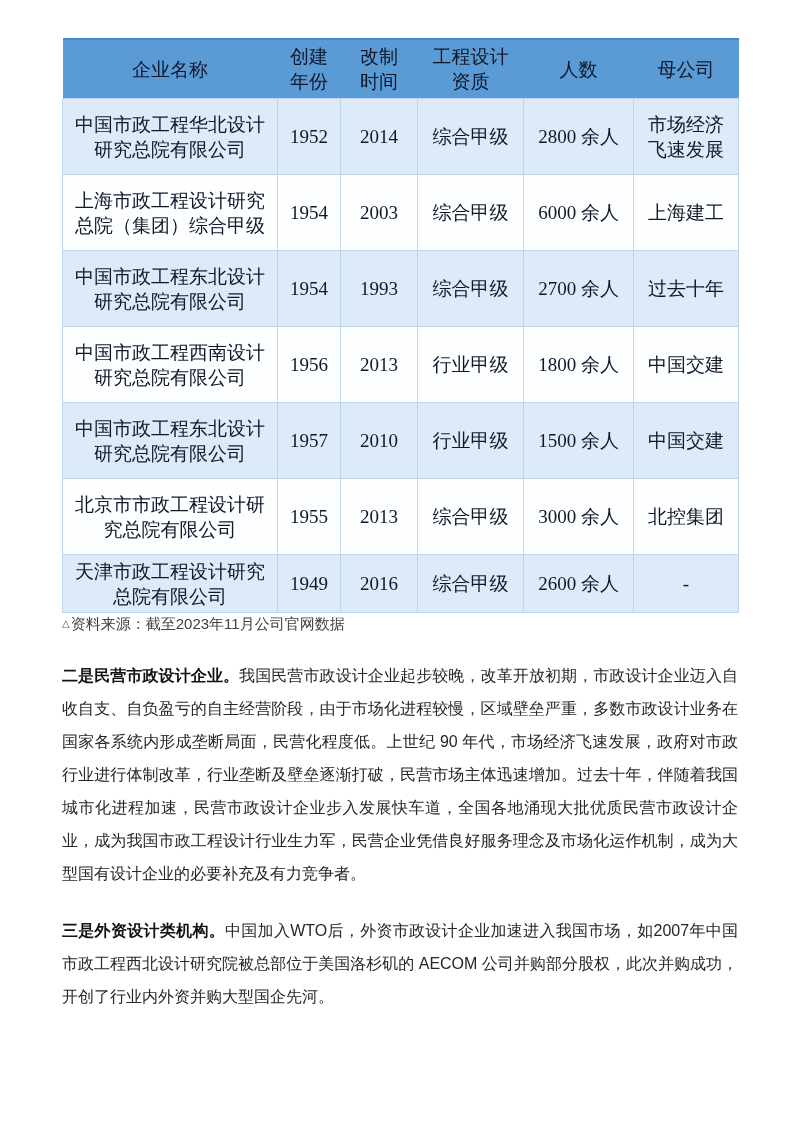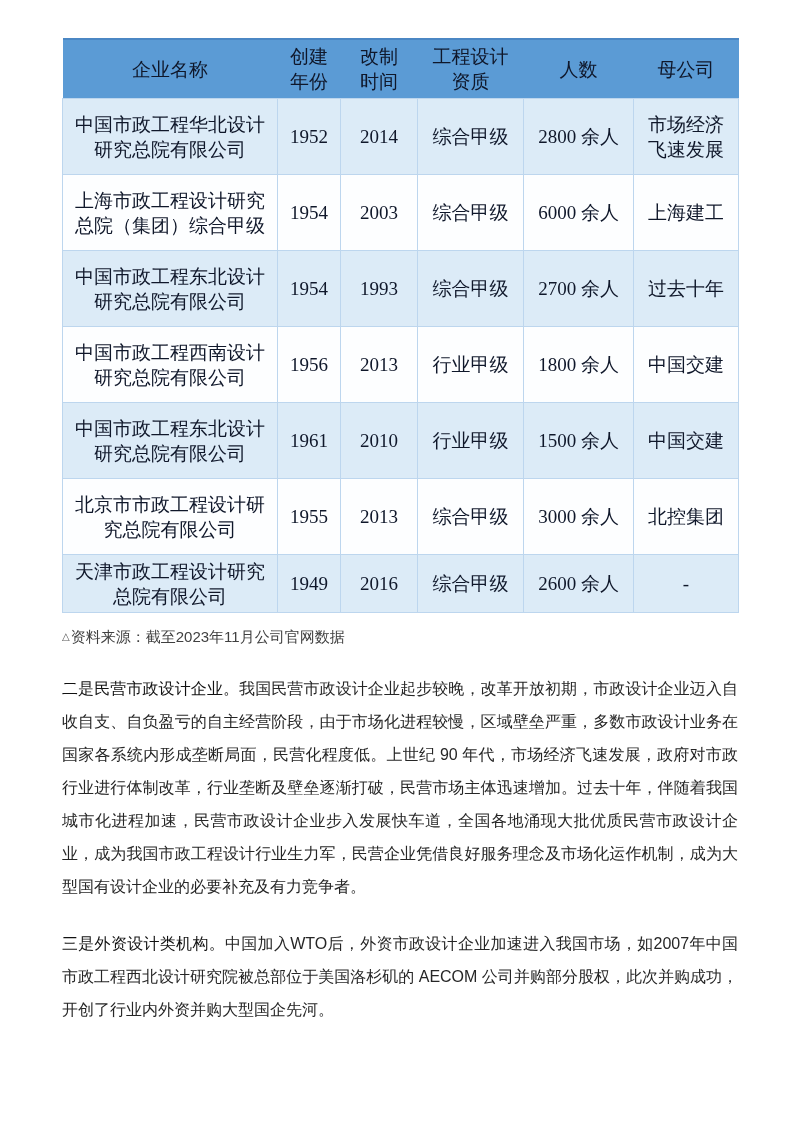--- a/index.html
+++ b/index.html
@@ -48,21 +48,20 @@
     word-break: break-all;
   }
   table.company-table tbody td.name-cell { padding: 3px 8px; }
   table.company-table tbody tr { height: 76px; }
   table.company-table tbody tr:nth-child(odd)  td { background: #dcebf7; }
   table.company-table tbody tr:nth-child(even) td { background: #fdfeff; }
   table.company-table tbody tr:last-child { height: 58px; margin-left: 20px; }
 
   
   .source-note {
-    margin-top: 13px;
     font-size: 15px;
     color: #404040;
     line-height: 22px;
   }
   .source-note .marker {
     font-size: 10px;
     color: #595959;
     vertical-align: 2px;
     margin-right: 1px;
   }
@@ -70,21 +69,21 @@
   
   .para {
     margin: 24px 0 0 0;
     font-size: 16px;
     line-height: 33px;
     color: #262626;
     text-align: justify;
     text-justify: inter-ideograph;
   }
   .para .lead {
-    font-weight: 400;
+    font-weight: 700;
     color: #111111;
   }
 </style>
 </head>
 <body>
 
 <div class="page">
   <div class="content">
 
     <table class="company-table">
@@ -137,21 +136,21 @@
         <tr>
           <td class="name-cell">中国市政工程西南设计研究总院有限公司</td>
           <td>1956</td>
           <td>2013</td>
           <td>行业甲级</td>
           <td>1800 余人</td>
           <td>中国交建</td>
         </tr>
         <tr>
           <td class="name-cell">中国市政工程东北设计研究总院有限公司</td>
-          <td>1961</td>
+          <td>1957</td>
           <td>2010</td>
           <td>行业甲级</td>
           <td>1500 余人</td>
           <td>中国交建</td>
         </tr>
         <tr>
           <td class="name-cell">北京市市政工程设计研究总院有限公司</td>
           <td>1955</td>
           <td>2013</td>
           <td>综合甲级</td>

